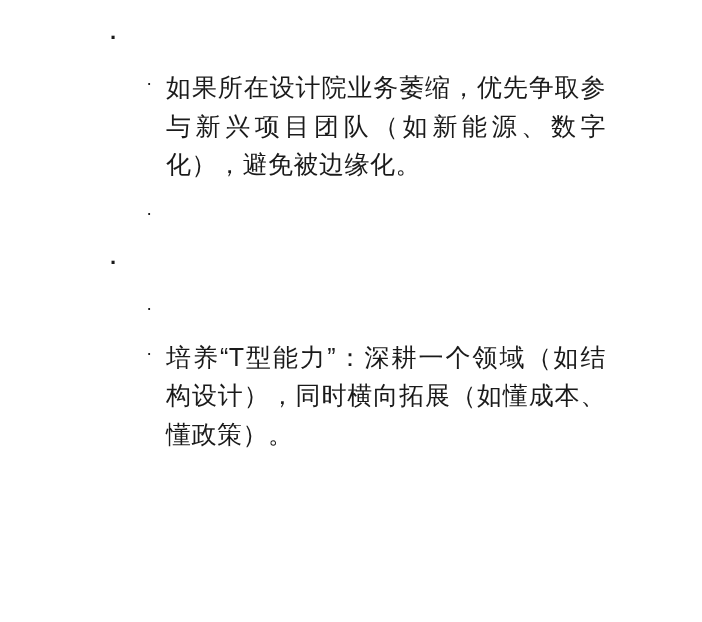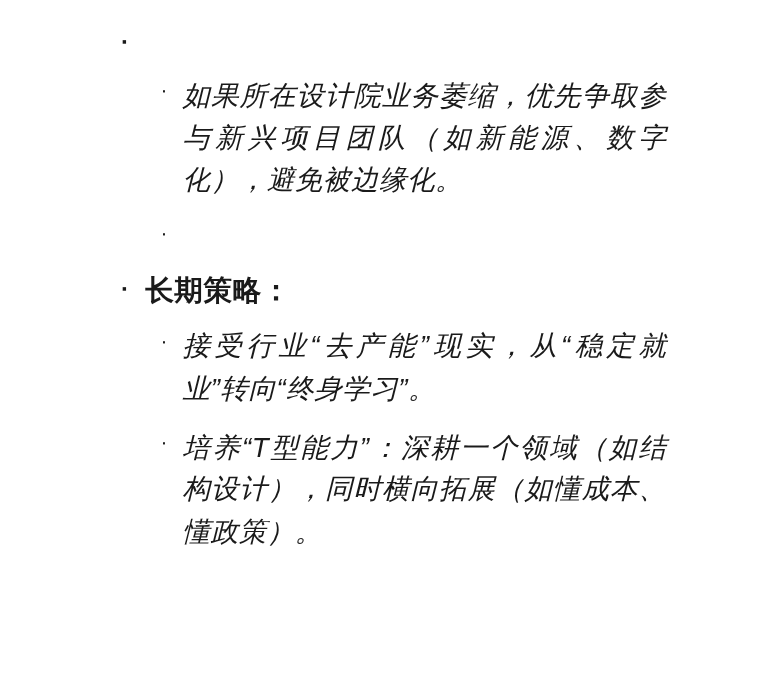--- a/index.html
+++ b/index.html
@@ -53,21 +53,20 @@
     width: 20px;
     flex: 0 0 20px;
     font-size: 19px;
     line-height: 1.62;
   }
   .item .text {
     flex: 1 1 auto;
     max-width: 440px;
     text-align: justify;
     text-justify: inter-ideograph;
-    font-style: italic;
   }
   .group-1 { padding-left: 36px; }
   .group-2 { padding-left: 36px; }
 </style>
 </head>
 <body>
 
 <div class="page">
 
   <div class="section">
@@ -81,26 +80,24 @@
       </div>
       <div class="item">
         <span class="bullet">·</span>
       </div>
     </div>
   </div>
 
   <div class="section">
     <div class="section-head">
       <span class="bullet">·</span>
-      <span class="text">长期策略：</span>
     </div>
     <div class="items group-2">
       <div class="item">
         <span class="bullet">·</span>
-        <span class="text">接受行业“去产能”现实，从“稳定就业”转向“终身学习”。</span>
       </div>
       <div class="item">
         <span class="bullet">·</span>
         <span class="text">培养“T型能力”：深耕一个领域（如结构设计），同时横向拓展（如懂成本、懂政策）。</span>
       </div>
     </div>
   </div>
 
 </div>
 

